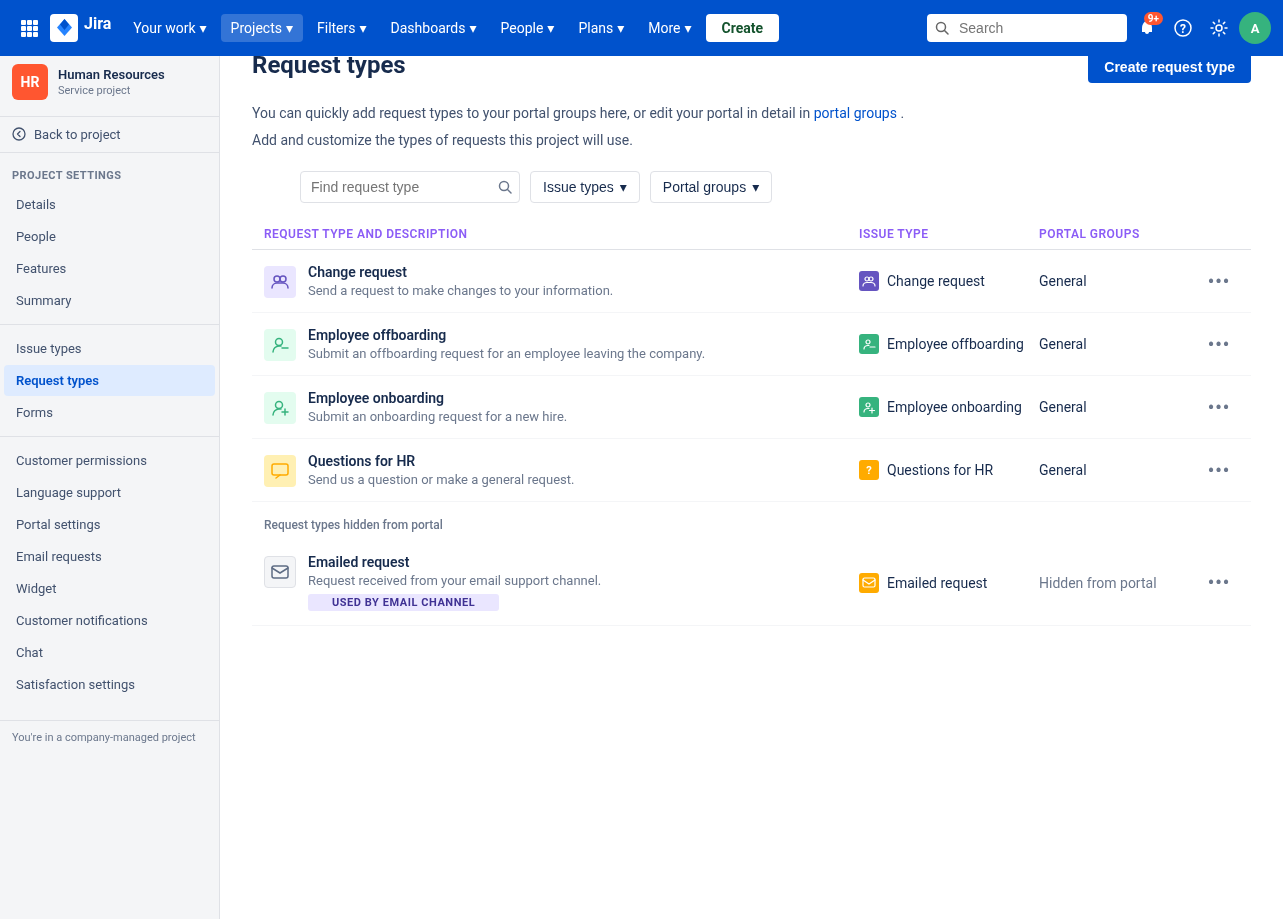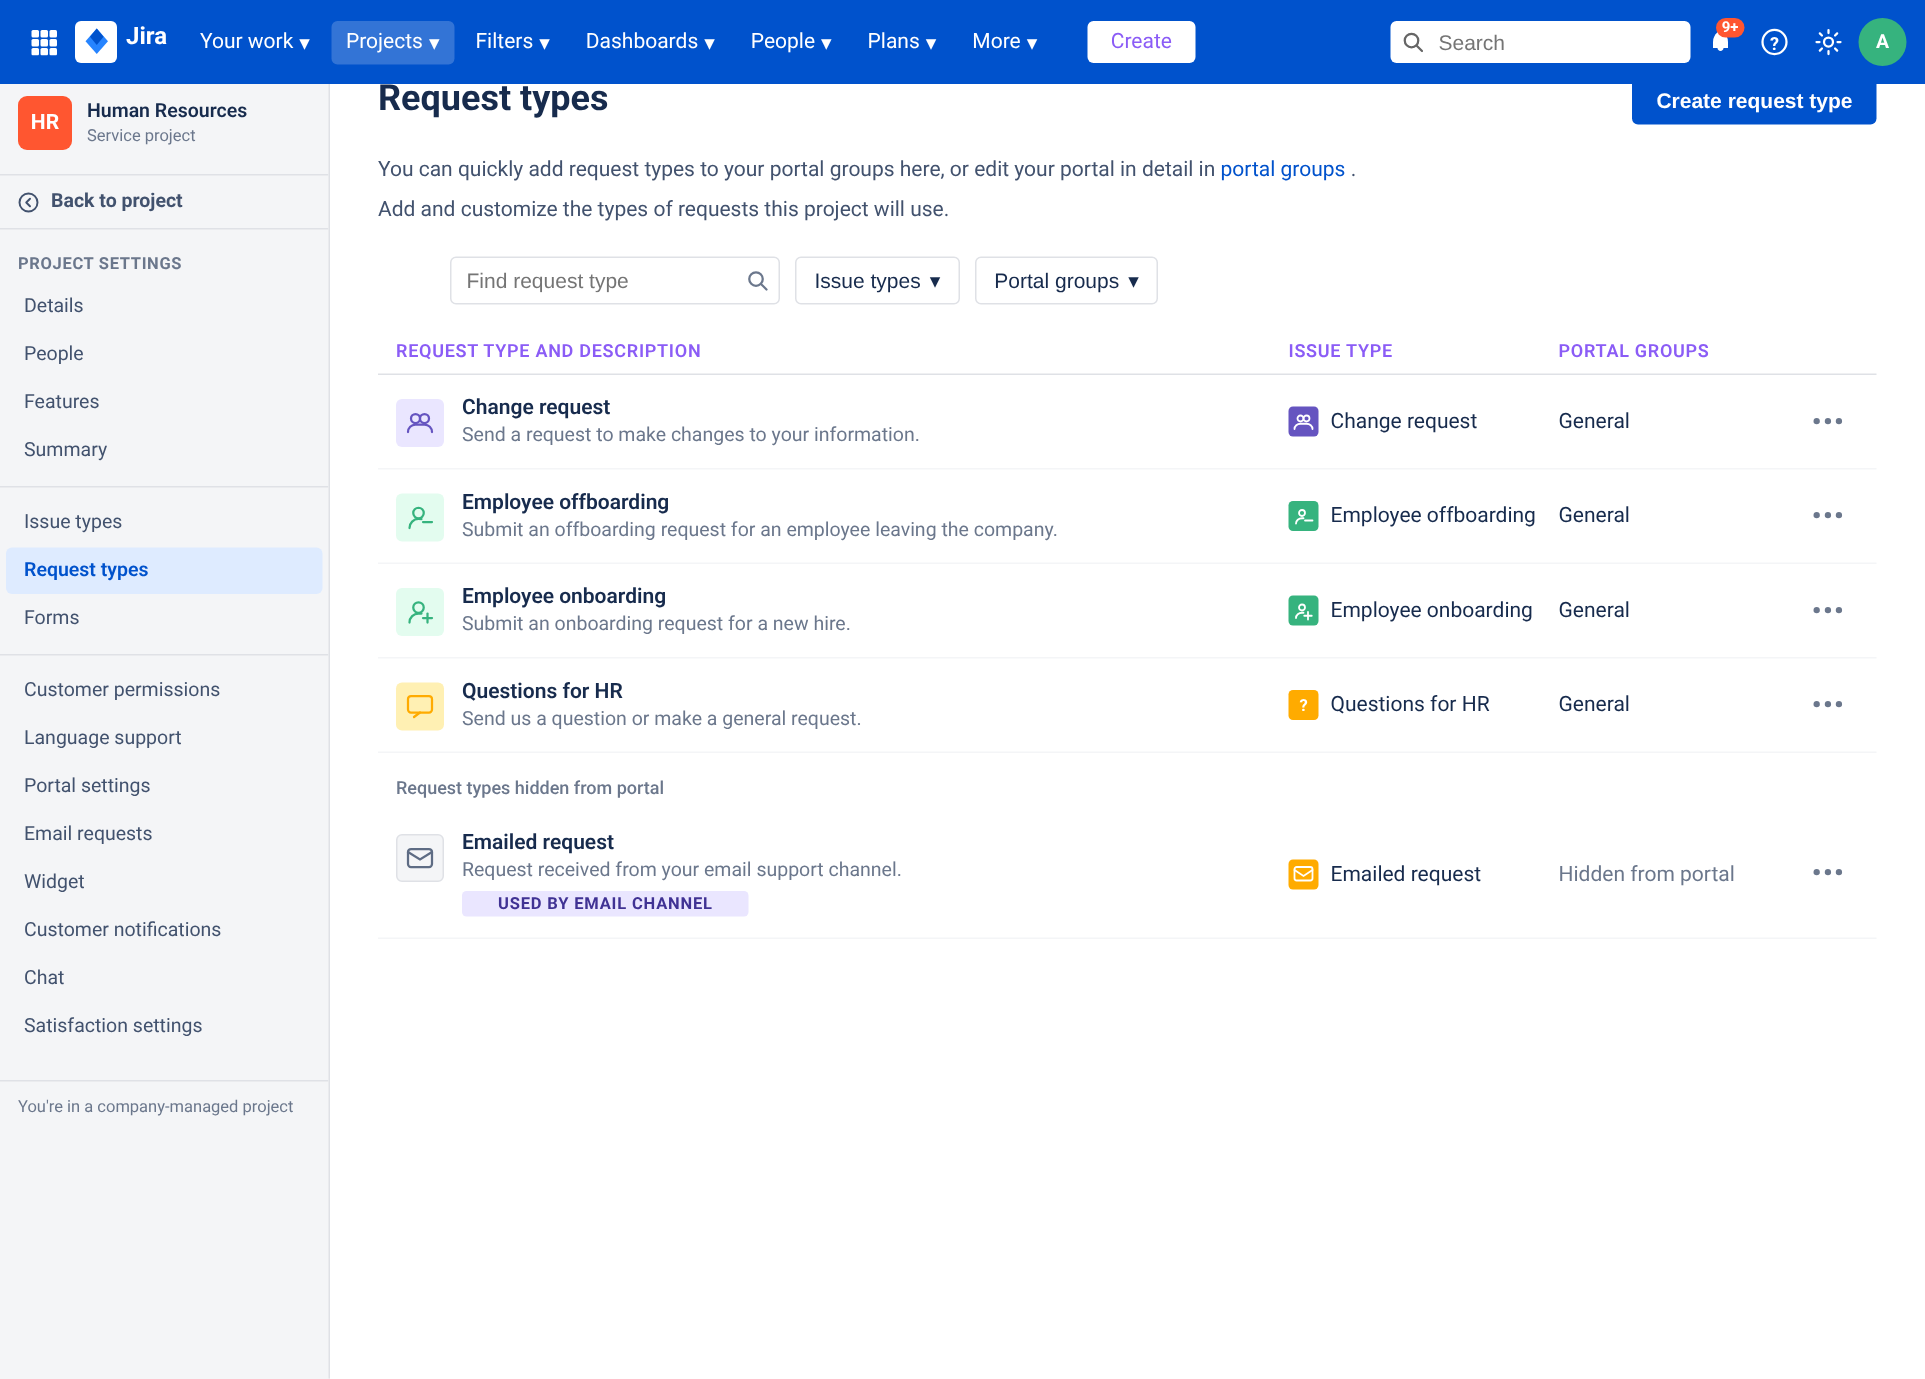--- a/index.html
+++ b/index.html
@@ -27,27 +27,27 @@
       cursor: pointer;
       font-size: 14px;
       display: flex;
       align-items: center;
       gap: 4px;
       white-space: nowrap;
     }
     .top-nav-item.active { background: rgba(255,255,255,0.2); }
     .top-nav-create {
       background: #fff;
-      color: #8b5cf6;
-      font-weight: 400;
+      color: #14532d;
+      font-weight: 700;
       padding: 6px 16px;
       border-radius: 4px;
       cursor: pointer;
       font-size: 14px;
-      margin-left: 19px;
+      margin-left: 0;
     }
     .top-nav-spacer { flex: 1; }
     .top-nav-search {
       background: #fff;
       border: none;
       border-radius: 4px;
       padding: 6px 12px 6px 32px;
       font-size: 14px;
       width: 200px;
       outline: none;
@@ -114,28 +114,26 @@
       color: #fff;
       font-weight: 700;
       font-size: 14px;
       flex-shrink: 0;
     }
     .sidebar-project-name { font-weight: 600; font-size: 13px; line-height: 1.3; color: #172B4D; }
     .sidebar-project-type { font-size: 11px; color: #6B778C; }
 
     .sidebar-back {
       display: flex;
-      align-items: center;
       gap: 8px;
       padding: 10px 12px;
       color: #42526E;
       cursor: pointer;
       font-size: 13px;
       border-bottom: 1px solid #DFE1E6;
-      font-weight: bold;
     }
 
     .sidebar-section-header {
       padding: 16px 12px 6px;
       font-size: 11px;
       font-weight: 700;
       color: #6B778C;
       text-transform: uppercase;
       letter-spacing: 0.04em;
     }

